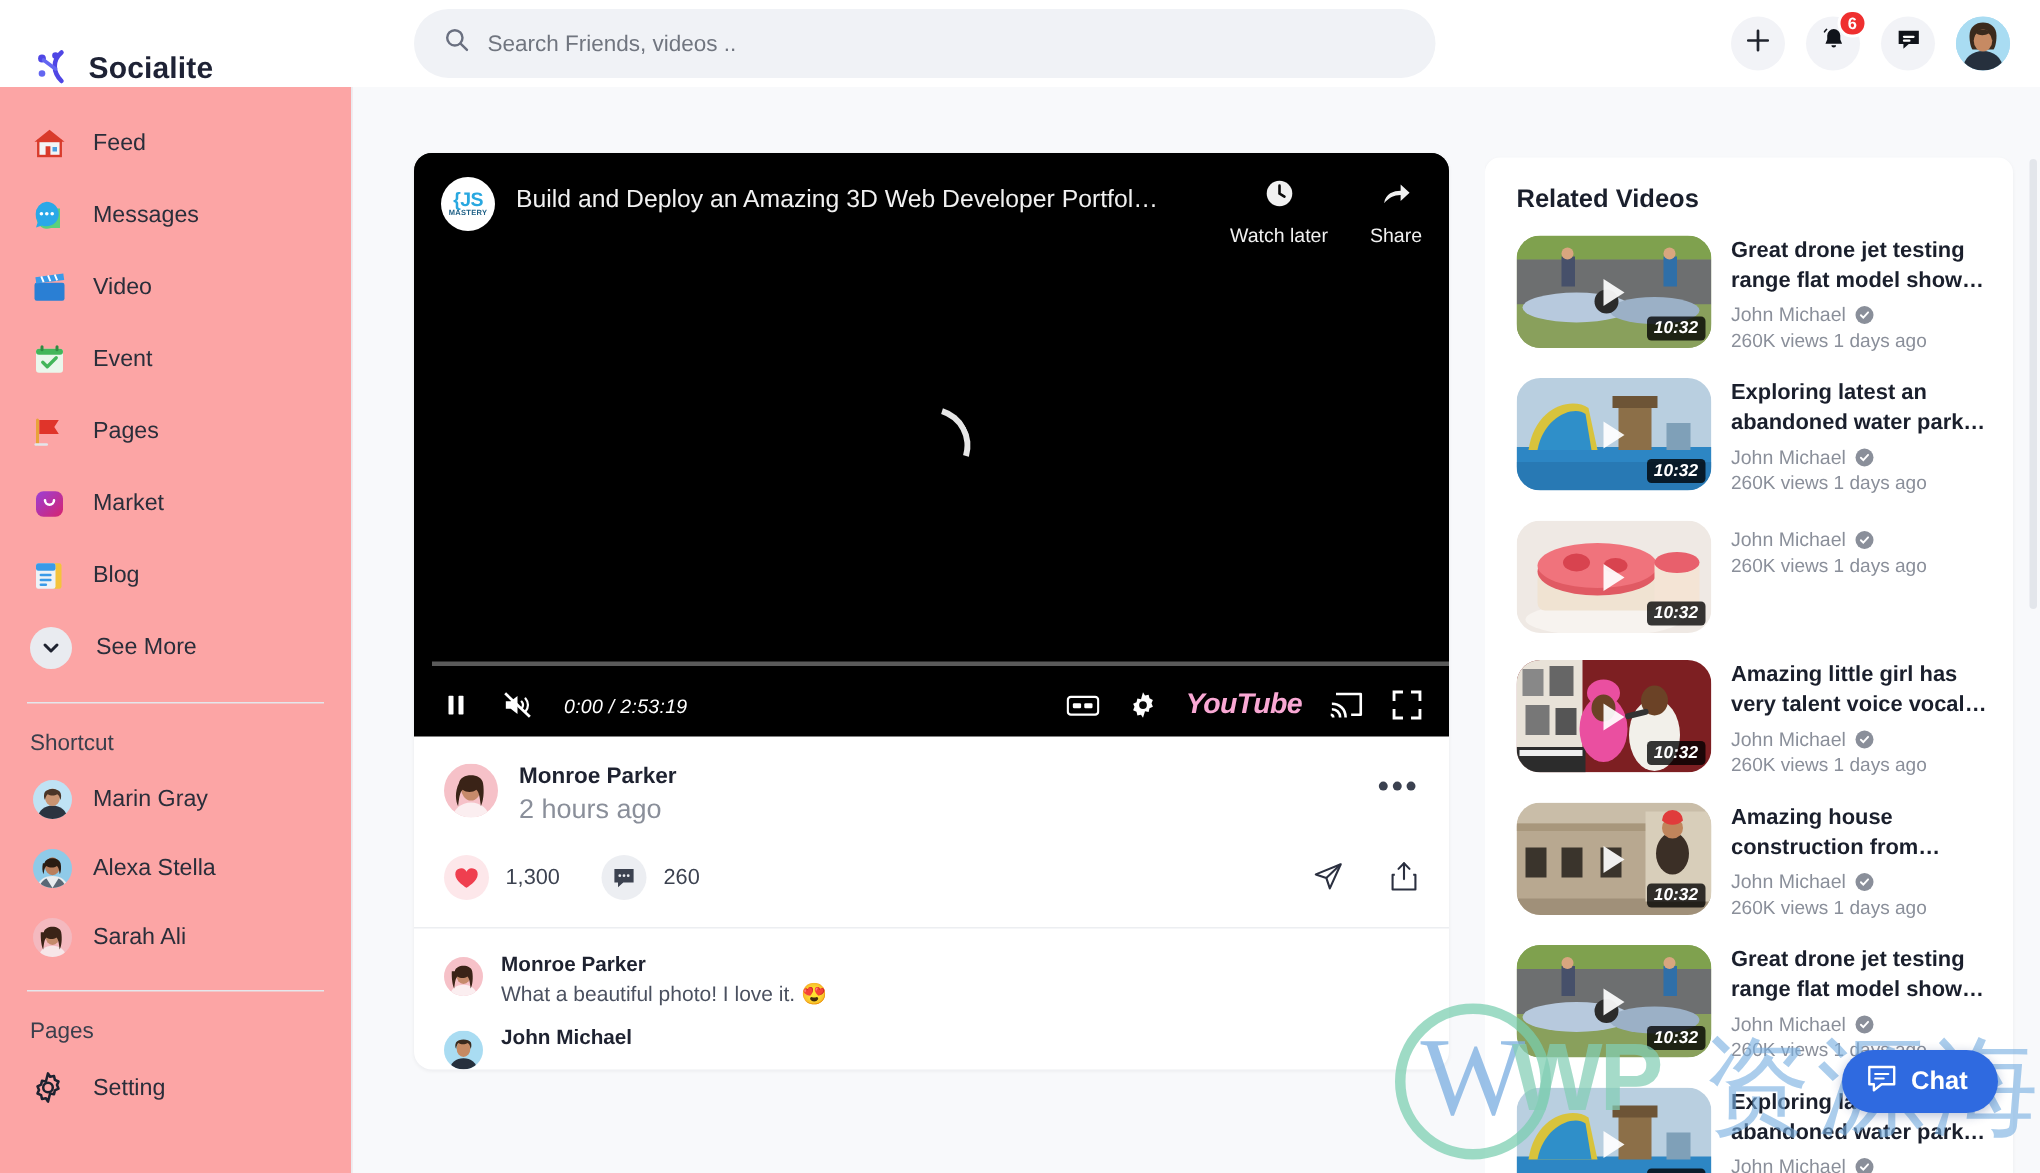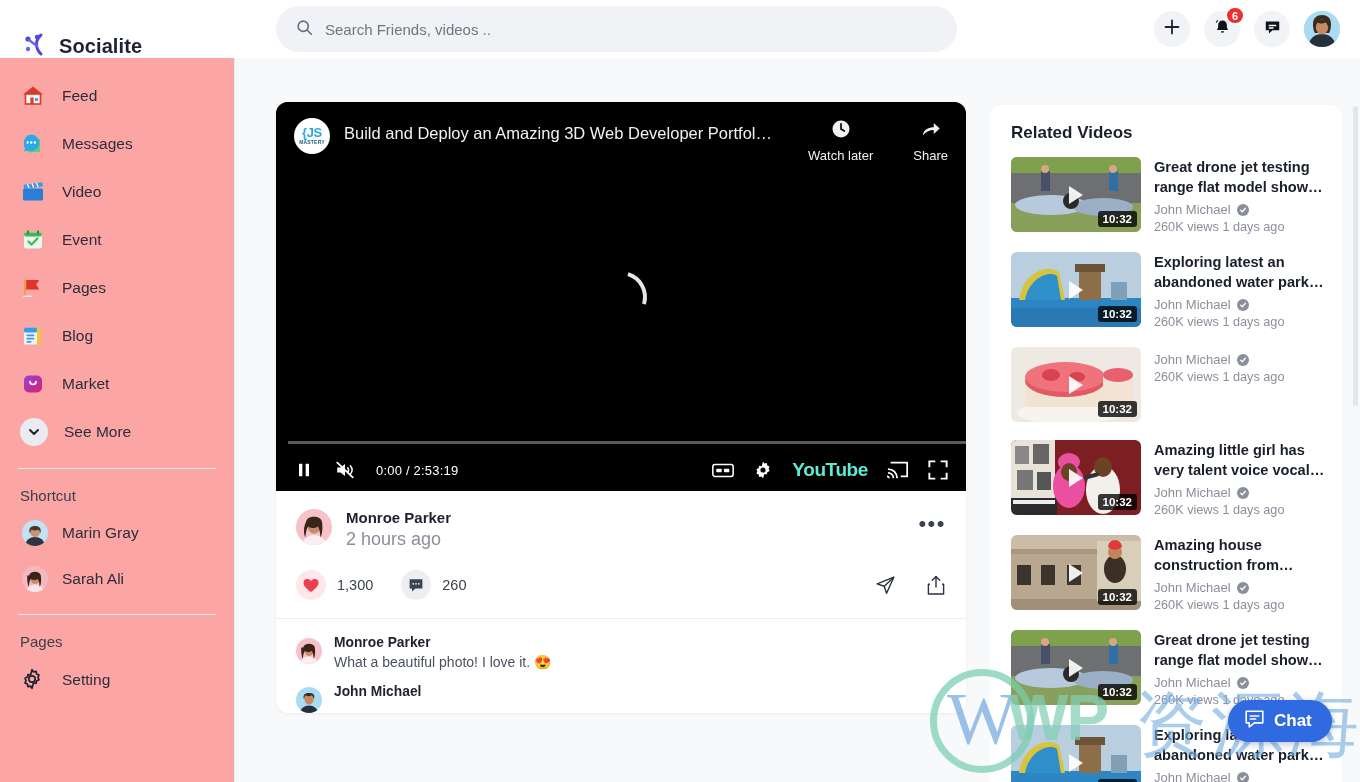--- a/index.html
+++ b/index.html
@@ -112,35 +112,35 @@
     display: flex; flex-direction: column; align-items: center; justify-content: center;
     flex: none; margin-top: 0;
   }
   .yt-chan-t { font-size: 13px; font-weight: bold; color: #29a8e0; line-height: 12px; letter-spacing:-.4px;}
   .yt-chan-s { font-size: 5px; font-weight: bold; color: #1d5f85; letter-spacing:.2px;}
   .yt-title {
     color: #f1f1f1; font-size: 16.5px; margin-left: 14px; margin-top: 6px;
     white-space: nowrap; overflow: hidden; text-overflow: ellipsis;
     max-width: 455px; cursor: pointer;
   }
-  .yt-act { display: flex; flex-direction: column; align-items: center; gap: 4px; cursor: pointer; margin-top:2px;margin-left:12px;}
+  .yt-act { display: flex; flex-direction: column; align-items: center; gap: 4px; cursor: pointer; margin-top:2px;}
   .yt-act-l { color: #f1f1f1; font-size: 13px; }
   .yt-acts { position: absolute; right: 18px; top: 14px; display: flex; gap: 28px; }
 
   .spinner {
     position: absolute; left: 50%; top: 50%; transform: translate(-50%,-50%);
     width: 52px; height: 52px;
   }
   .spinner-arc {
     width: 52px; height: 52px; border-radius: 50%;
     border: 4px solid transparent; border-right-color: #e6e6e6;
     transform: rotate(-28deg);
   }
 
-  .yt-bottom { position: absolute; left: 0; bottom: 0; width: 802px; height: 50px; }
+  .yt-bottom { position: absolute; left: 0; bottom: 0; width: 802px; height: 50px; font-style: italic; }
   .yt-prog { position:absolute; left:12px; right:12px; top:0; height:3px; background:#5a5a5a;}
   .yt-prog-done { position:absolute; left:0; top:0; height:3px; width:0px; background:#f00;}
   .yt-ctrls {
     position: absolute; left: 0; top: 8px; width: 690px; height: 42px;
     display: flex; align-items: center; padding: 0 18px;
   }
   .yt-left { display:flex; align-items:center; gap: 20px; }
   .yt-right { display:flex; align-items:center; gap: 19px; margin-left: auto;}
   .yt-time { color:#fff; font-size:13px; letter-spacing:.2px; }
   .yt-btn { cursor:pointer; display:flex; align-items:center; }
@@ -185,22 +185,22 @@
   }
   .rv-card {
     position: absolute; left: 0; top: 47px; width: 352px;
     background: #fff; border-radius: 10px; padding: 18px 0 10px 0;
     min-height: 700px;
     box-shadow: 0 1px 3px rgba(20,25,40,.05);
   }
   .rv-title { font-size: 17px; font-weight: bold; color: #1a1f2c; padding: 0 0 14px 21px; }
   .rv-item { display: flex; padding: 0 14px 18px 21px; cursor: pointer; }
   .rv-thumb {
-    width: 130px; height: 75px; border-radius: 6px; position: relative;
-    overflow: hidden; flex: none;
+    width: 130px; height: 75px; border-radius: 16px; position: relative;
+    overflow: hidden; flex: none; font-style: italic;
   }
   .rv-play {
     position: absolute; left: 50%; top: 50%; transform: translate(-50%,-50%);
     width: 0; height: 0; border-left: 14px solid rgba(255,255,255,.92);
     border-top: 9px solid transparent; border-bottom: 9px solid transparent;
   }
   .rv-dur {
     position: absolute; right: 4px; bottom: 5px; background: rgba(0,0,0,.78);
     color: #fff; font-size: 11.5px; font-weight: bold; padding: 2px 5px; border-radius: 3px;
   }
@@ -388,52 +388,52 @@
       <span class="nav-ico">
         <svg width="26" height="26" viewBox="0 0 26 26">
           <rect x="4" y="4" width="2" height="18" rx="1" fill="#e8a33a"></rect>
           <path d="M6.2 5h13l-3 4.6 3 4.8h-13z" fill="#e0342a"></path>
           <rect x="3" y="20.5" width="9" height="1.6" rx=".8" fill="#e3e6eb"></rect>
         </svg>
       </span>
       <span class="nav-label">Pages</span>
     </div>
 
-
-    <div class="nav-item">
-      <span class="nav-ico">
-        <svg width="26" height="26" viewBox="0 0 26 26">
-          <rect x="14" y="4.5" width="7" height="17" rx="1.5" fill="#f4c33c"></rect>
-          <rect x="4" y="4.5" width="13" height="17" rx="1.5" fill="#eef2f7"></rect>
-          <rect x="4" y="4.5" width="13" height="5" rx="1.5" fill="#3a9ae8"></rect>
-          <rect x="6.4" y="11.5" width="8" height="1.7" rx=".8" fill="#3a9ae8"></rect>
-          <rect x="6.4" y="14.8" width="8" height="1.7" rx=".8" fill="#3a9ae8"></rect>
-          <rect x="6.4" y="18" width="5" height="1.7" rx=".8" fill="#3a9ae8"></rect>
-        </svg>
-      </span>
-      <span class="nav-label">Blog</span>
-    </div>
 
     <div class="nav-item">
       <span class="nav-ico">
         <svg width="26" height="26" viewBox="0 0 26 26">
           <defs>
               <linearGradient id="mg" x1="0" y1="0" x2="1" y2="1">
             <stop offset="0" stop-color="#9b3fd6"></stop>
                 <stop offset="1" stop-color="#d6246f"></stop>
           </linearGradient>
             </defs>
           <rect x="4" y="4.5" width="18" height="17" rx="5" fill="url(#mg)"></rect>
           <path d="M10 10.5a3 3 0 006 0" stroke="#fff" stroke-width="1.7" fill="none" stroke-linecap="round"></path>
         </svg>
       </span>
       <span class="nav-label">Market</span>
     </div>
 
     <div class="nav-item">
+      <span class="nav-ico">
+        <svg width="26" height="26" viewBox="0 0 26 26">
+          <rect x="14" y="4.5" width="7" height="17" rx="1.5" fill="#f4c33c"></rect>
+          <rect x="4" y="4.5" width="13" height="17" rx="1.5" fill="#eef2f7"></rect>
+          <rect x="4" y="4.5" width="13" height="5" rx="1.5" fill="#3a9ae8"></rect>
+          <rect x="6.4" y="11.5" width="8" height="1.7" rx=".8" fill="#3a9ae8"></rect>
+          <rect x="6.4" y="14.8" width="8" height="1.7" rx=".8" fill="#3a9ae8"></rect>
+          <rect x="6.4" y="18" width="5" height="1.7" rx=".8" fill="#3a9ae8"></rect>
+        </svg>
+      </span>
+      <span class="nav-label">Blog</span>
+    </div>
+
+    <div class="nav-item">
       <span class="seemore-ico">
         <svg width="14" height="14" viewBox="0 0 14 14">
           <path d="M3 5l4 4 4-4" stroke="#1e2230" stroke-width="2" fill="none" stroke-linecap="round" stroke-linejoin="round"></path>
         </svg>
       </span>
       <span class="nav-label">See More</span>
     </div>
 
     <div class="nav-sep"></div>
     <div class="section-title">Shortcut</div>
@@ -443,20 +443,32 @@
         <svg width="26" height="26" viewBox="0 0 26 26">
           <rect width="26" height="26" fill="#bfe2f4"></rect>
           <ellipse cx="13" cy="25" rx="9.5" ry="8" fill="#2b3440"></ellipse>
           <ellipse cx="13" cy="11.5" rx="5" ry="5.8" fill="#c89472"></ellipse>
           <path d="M7.5 9c1-4 10-4 11 0 .5 2 .2 3.4-.3 4.4-.4-2.6-1.2-3.4-2-3.9-1.8 1.2-4.7 1.2-6.4 0-.7.6-1.4 1.6-1.8 3.9-.6-1-.9-2.6-.5-4.4z" fill="#4a3527"></path>
         </svg>
       </span>
       <span class="sc-label">Marin Gray</span>
     </div>
 
+    <div class="shortcut-item">
+      <span class="sc-avatar">
+        <svg width="26" height="26" viewBox="0 0 26 26">
+          <rect width="26" height="26" fill="#8fcae8"></rect>
+          <path d="M3 26c0-5 4.4-8 10-8s10 3 10 8z" fill="#e8ecef"></path>
+          <path d="M4 26c1-3.5 3-5.5 5-6.4l4 6.4 4-6.4c2 .9 4 2.9 5 6.4z" fill="#5b6875"></path>
+          <ellipse cx="13" cy="11.5" rx="5" ry="6" fill="#b97f5d"></ellipse>
+          <path d="M7.6 9.5C8.6 5 17 5 18.4 9.5c.6 2.6.3 5.6-.5 7.3-.6-3.6-1-4.8-2-5.5-2 1.4-4.9 1.4-6.9 0-1 .7-1.4 1.9-2 5.5-.8-1.7-1-4.7-.4-7.3z" fill="#2a1c12"></path>
+        </svg>
+      </span>
+      <span class="sc-label">Alexa Stella</span>
+    </div>
 
     <div class="shortcut-item">
       <span class="sc-avatar">
         <svg width="26" height="26" viewBox="0 0 26 26">
           <rect width="26" height="26" fill="#f4b9bf"></rect>
           <ellipse cx="13" cy="26" rx="9" ry="7.5" fill="#f7e6e8"></ellipse>
           <ellipse cx="13" cy="12" rx="4.8" ry="6" fill="#c38a6b"></ellipse>
           <path d="M7.2 9.5C8 4.6 18 4.6 18.8 9.5c.8 4.5.2 9-1 11.5-.6-5-1-7-2.2-8-2 1.4-4.6 1.4-6.6 0-1.2 1-1.6 3-2.2 8-1.2-2.5-1.8-7-1.6-11.5z" fill="#3a2317"></path>
         </svg>
       </span>
@@ -541,21 +553,21 @@
                   <rect x="5" y="7" width="6.5" height="4" rx="1" fill="#fff"></rect>
                   <rect x="14" y="7" width="6.5" height="4" rx="1" fill="#fff"></rect>
                 </svg>
               </span>
               <span class="yt-btn">
                 <svg width="20" height="20" viewBox="0 0 24 24">
                   <path d="M12 1.8l1.6 2.5 2.9-.6.7 2.9 2.7 1.3-1.1 2.7 1.1 2.7-2.7 1.3-.7 2.9-2.9-.6L12 22.2l-1.6-2.5-2.9.6-.7-2.9-2.7-1.3 1.1-2.7L4.1 11l2.7-1.3.7-2.9 2.9.6z" fill="#fff"></path>
                   <circle cx="12" cy="12" r="3.1" fill="#0b0b0b"></circle>
                 </svg>
               </span>
-              <span class="yt-btn" style="color:#5eead4;font-size:19px;font-weight:bold;font-family:'Liberation Sans',sans-serif;letter-spacing:-.4px;">YouTube</span>
+              <span class="yt-btn" style="color:#f9a8d4;font-size:19px;font-weight:bold;font-family:'Liberation Sans',sans-serif;letter-spacing:-.4px;">YouTube</span>
               <span class="yt-btn">
                 <svg width="22" height="19" viewBox="0 0 24 20">
                   <path d="M4 1.5h18v15h-7" stroke="#fff" stroke-width="1.9" fill="none" stroke-linejoin="round"></path>
                   <path d="M2 18.5a2 2 0 00-2-2" stroke="#fff" stroke-width="1.9" fill="none"></path>
                   <path d="M1 18.5c0-3.6-2.5-6-6-6" stroke="#fff" stroke-width="1.9" fill="none" transform="translate(6,0)"></path>
                   <path d="M1 18.5c0-6-4.3-10-10-10" stroke="#fff" stroke-width="1.9" fill="none" transform="translate(10,0)"></path>
                 </svg>
               </span>
               <span class="yt-btn">
                 <svg width="20" height="20" viewBox="0 0 22 22">

